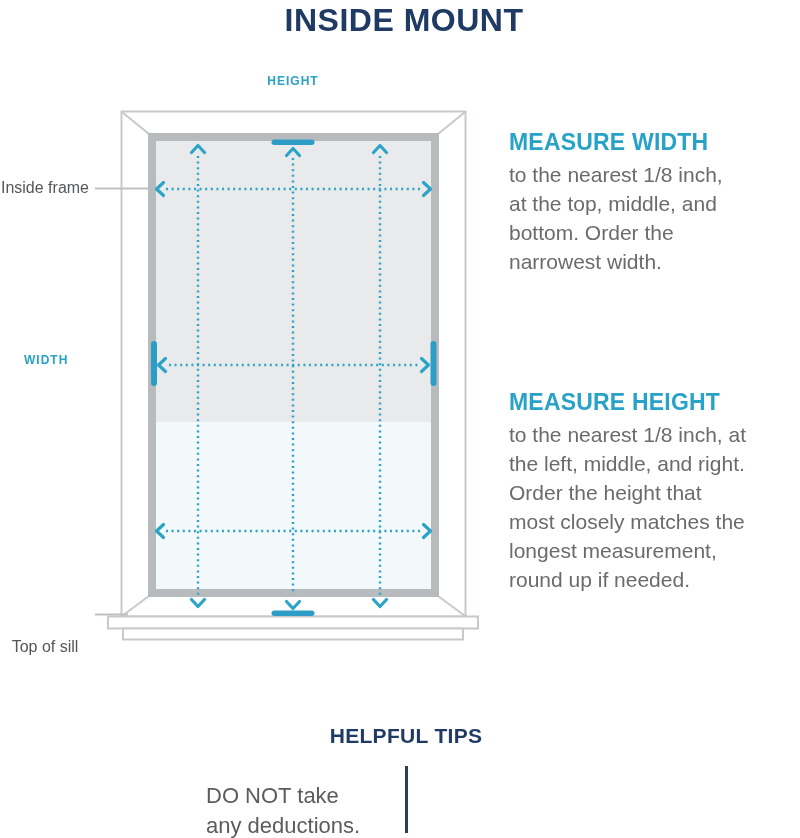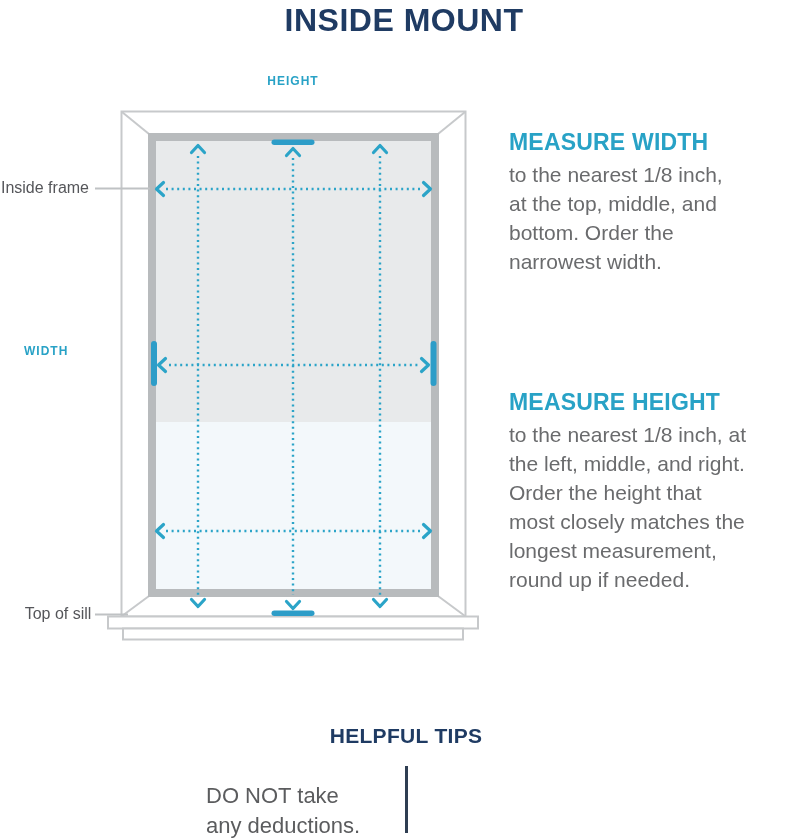--- a/index.html
+++ b/index.html
@@ -38,28 +38,28 @@
   .dotted{stroke:var(--teal-line);stroke-width:2.4;fill:none;stroke-dasharray:2 3.6;}
   .chv{stroke:var(--teal-line);stroke-width:3.2;fill:none;stroke-linecap:round;stroke-linejoin:round;}
   .bar{fill:var(--teal-bar);}
   .pointer-line{stroke:#bfc2c4;stroke-width:2;}
 
   .axis-label{
     position:absolute;color:var(--teal);font-weight:bold;
     font-size:12px;letter-spacing:1px;
   }
   .height-label{top:74px;left:233px;width:120px;text-align:center;}
-  .width-label{top:344px;left:24px;}
+  .width-label{top:353px;left:24px;}
 
   .callout-label{
     position:absolute;left:0;width:90px;text-align:center;
     font-size:16px;color:var(--label-gray);
   }
   .inside-frame-label{top:179px;}
-  .top-of-sill-label{top:605px;padding-left:13px;}
+  .top-of-sill-label{top:638px;}
 
   .measure-section{position:absolute;left:509px;width:300px;}
   .measure-width-section{top:129px;}
   .measure-height-section{top:389px;}
   .measure-section h2{
     margin:0 0 5px 0;font-size:23px;line-height:26px;font-weight:bold;
     letter-spacing:0.2px;color:var(--teal);
   }
   .measure-section p{
     margin:0;font-size:21px;line-height:29px;color:var(--text-gray);

